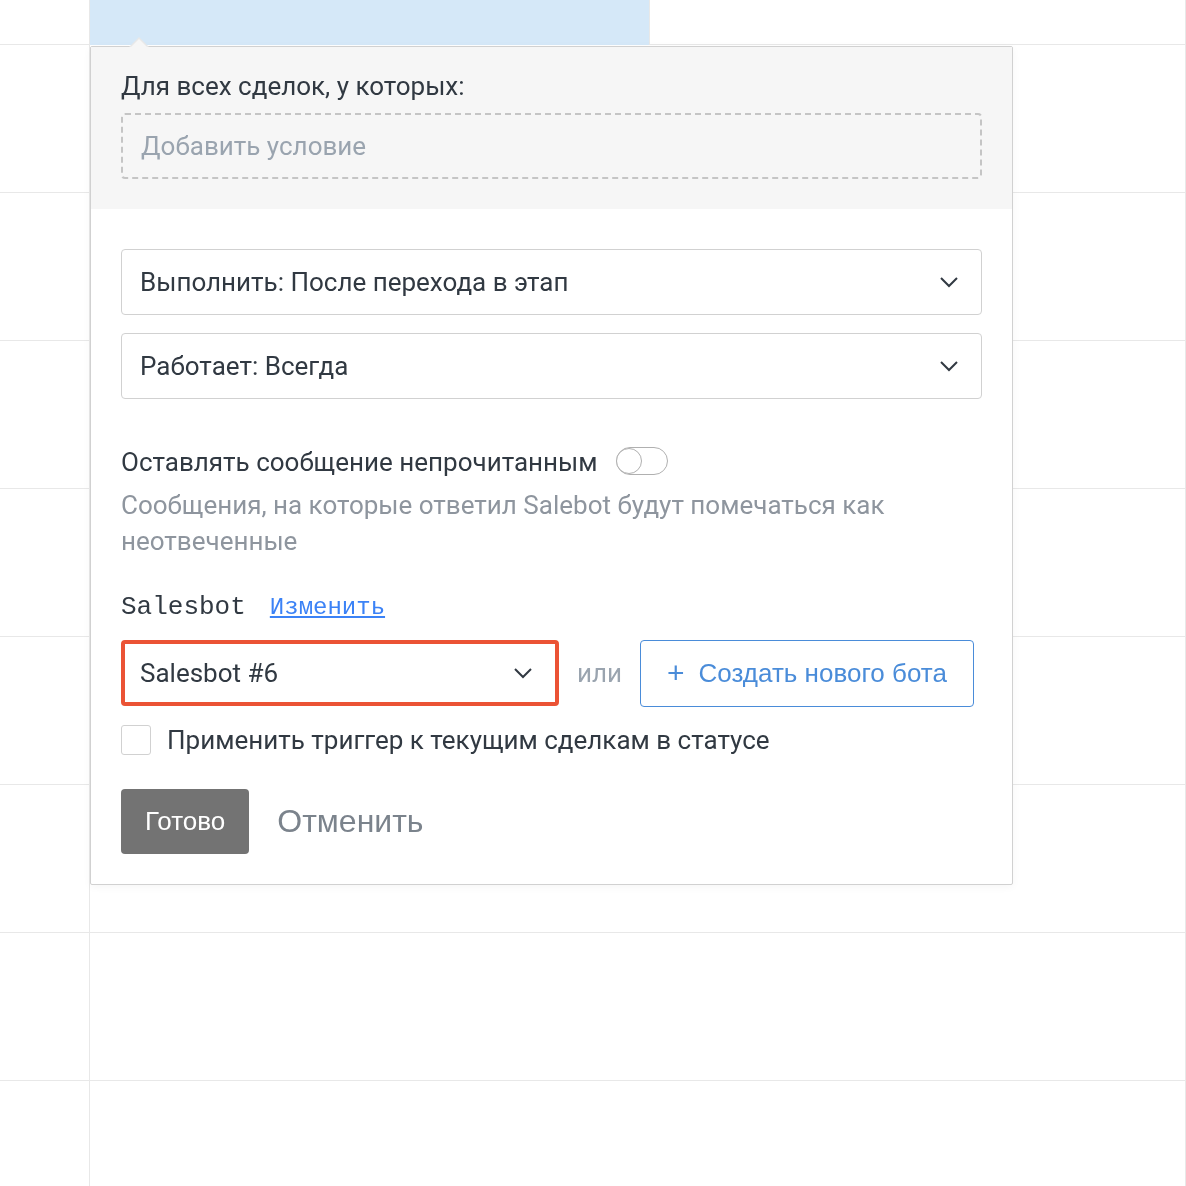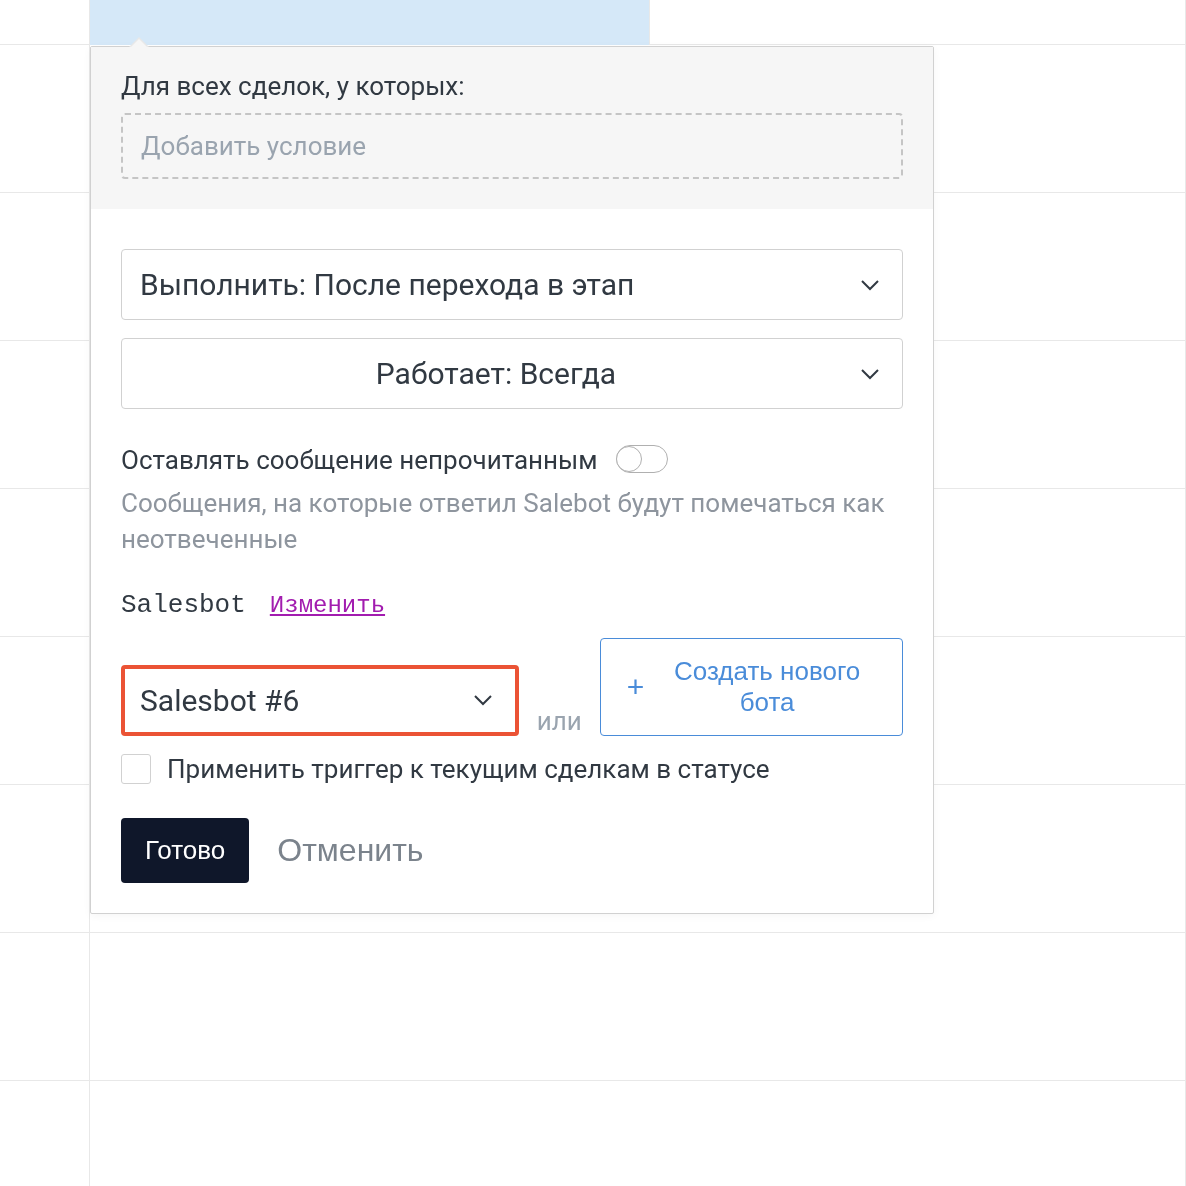--- a/index.html
+++ b/index.html
@@ -49,21 +49,21 @@
     }
     .bg-row.first {
       height: 45px;
     }
     
     
     .panel {
       position: absolute;
       top: 46px;
       left: 90px;
-      width: 844px;
+      width: 923px;
       background: #ffffff;
       border: 1px solid #d1d1d1;
       border-radius: 2px;
       z-index: 10;
       box-shadow: 0 2px 8px rgba(0,0,0,0.04);
     }
     
     
     .panel::before {
       content: '';
@@ -114,21 +114,21 @@
       padding: 40px 30px 30px 30px;
     }
     
     
     .select-field {
       position: relative;
       width: 100%;
       border: 1px solid #d1d1d1;
       border-radius: 4px;
       padding: 17px 50px 17px 18px;
-      font-size: 30px;
+      font-size: 26px;
       color: #313942;
       background: #fff;
       cursor: pointer;
       margin-bottom: 18px;
       display: flex;
       align-items: center;
     }
     .select-field.highlighted {
       border: 4px solid #eb5335;
       padding: 14px 47px 14px 15px;
@@ -192,28 +192,28 @@
       margin-bottom: 18px;
       margin-top: 32px;
       font-family: Liberation Mono, monospace;
     }
     .salesbot-title {
       font-size: 26px;
       color: #313942;
     }
     .edit-link {
       font-size: 24px;
-      color: #a21caf;
+      color: #3b82f6;
       text-decoration: underline;
       cursor: pointer;
     }
     
     .bot-row {
       display: flex;
-      align-items: flex-end;
+      align-items: center;
       gap: 18px;
       margin-bottom: 18px;
     }
     .bot-select {
       width: 438px;
       margin-bottom: 0;
     }
     .or-text {
       font-size: 26px;
       color: #9aa4af;
@@ -256,21 +256,21 @@
       color: #313942;
     }
     
     
     .actions {
       display: flex;
       align-items: center;
       gap: 28px;
     }
     .btn-primary {
-      background: #0f172a;
+      background: #737373;
       color: #fff;
       border: none;
       border-radius: 4px;
       padding: 17px 24px;
       font-size: 26px;
       font-weight: 500;
       cursor: pointer;
     }
     .btn-cancel {
       background: transparent;
@@ -311,21 +311,21 @@
 
     <div class="select-field">
       <span>Выполнить: После перехода в этап</span>
       <span class="chevron-down">
         <svg width="20" height="12" viewBox="0 0 20 12">
             <path d="M2 2 L10 10 L18 2" stroke="#313942" stroke-width="2" fill="none"></path>
           </svg>
       </span>
     </div>
 
-    <div class="select-field" style="margin-bottom: 36px; justify-content: center;">
+    <div class="select-field" style="margin-bottom: 48px;">
       <span>Работает: Всегда</span>
       <span class="chevron-down">
         <svg width="20" height="12" viewBox="0 0 20 12">
             <path d="M2 2 L10 10 L18 2" stroke="#313942" stroke-width="2" fill="none"></path>
           </svg>
       </span>
     </div>
 
     <div class="toggle-row">
       <div class="toggle-label">Оставлять сообщение непрочитанным</div>

